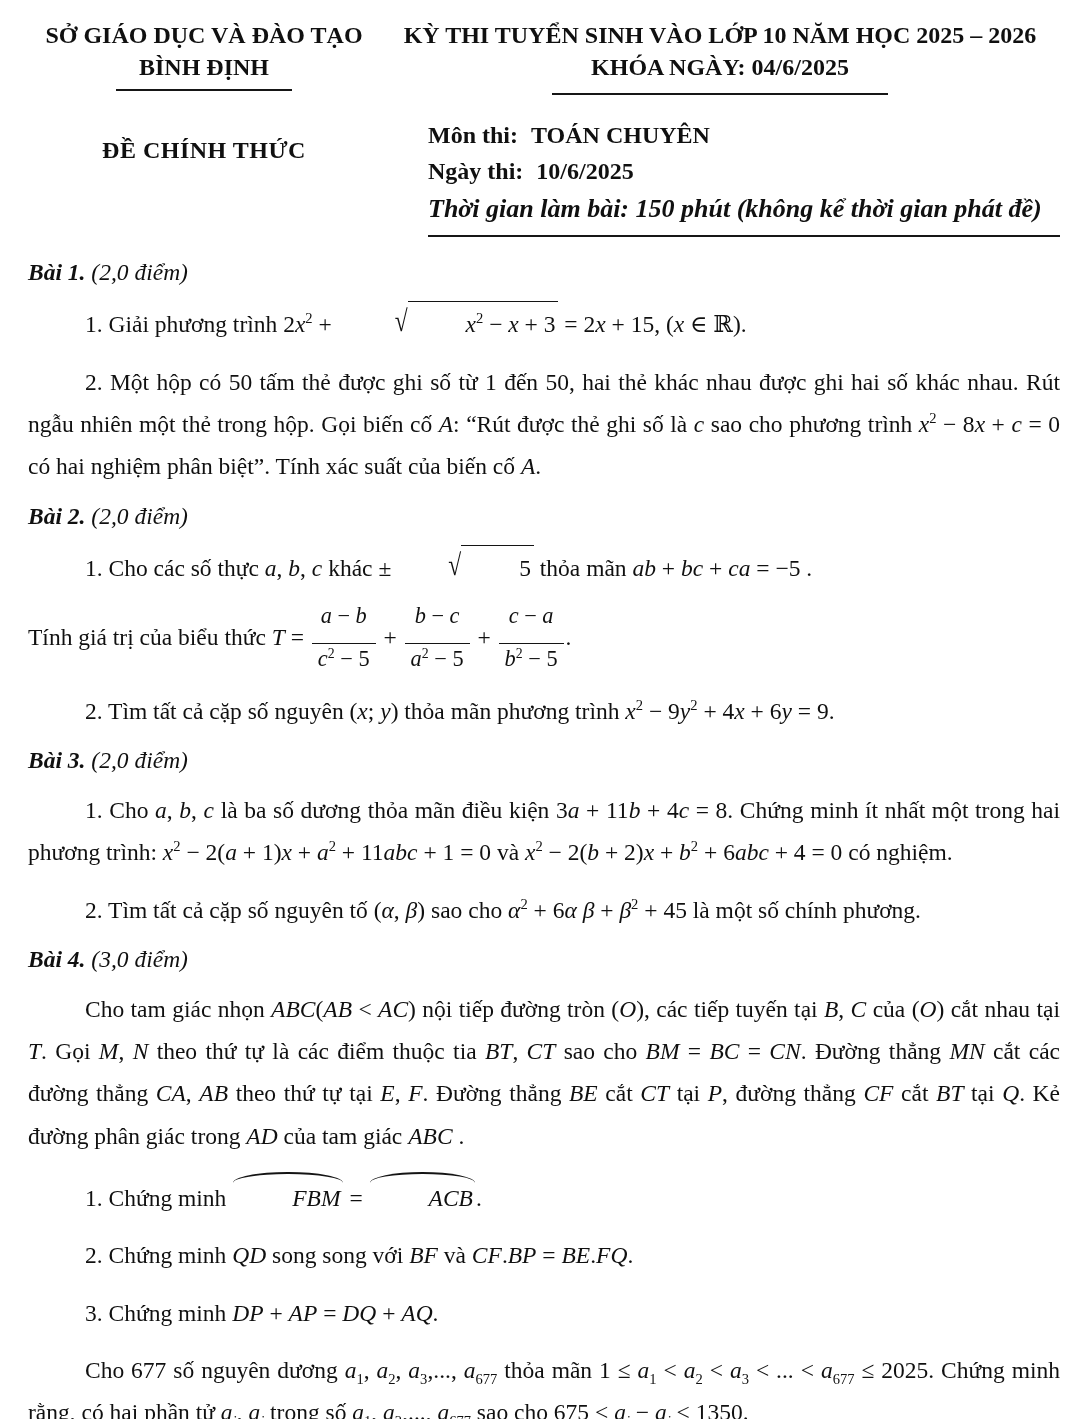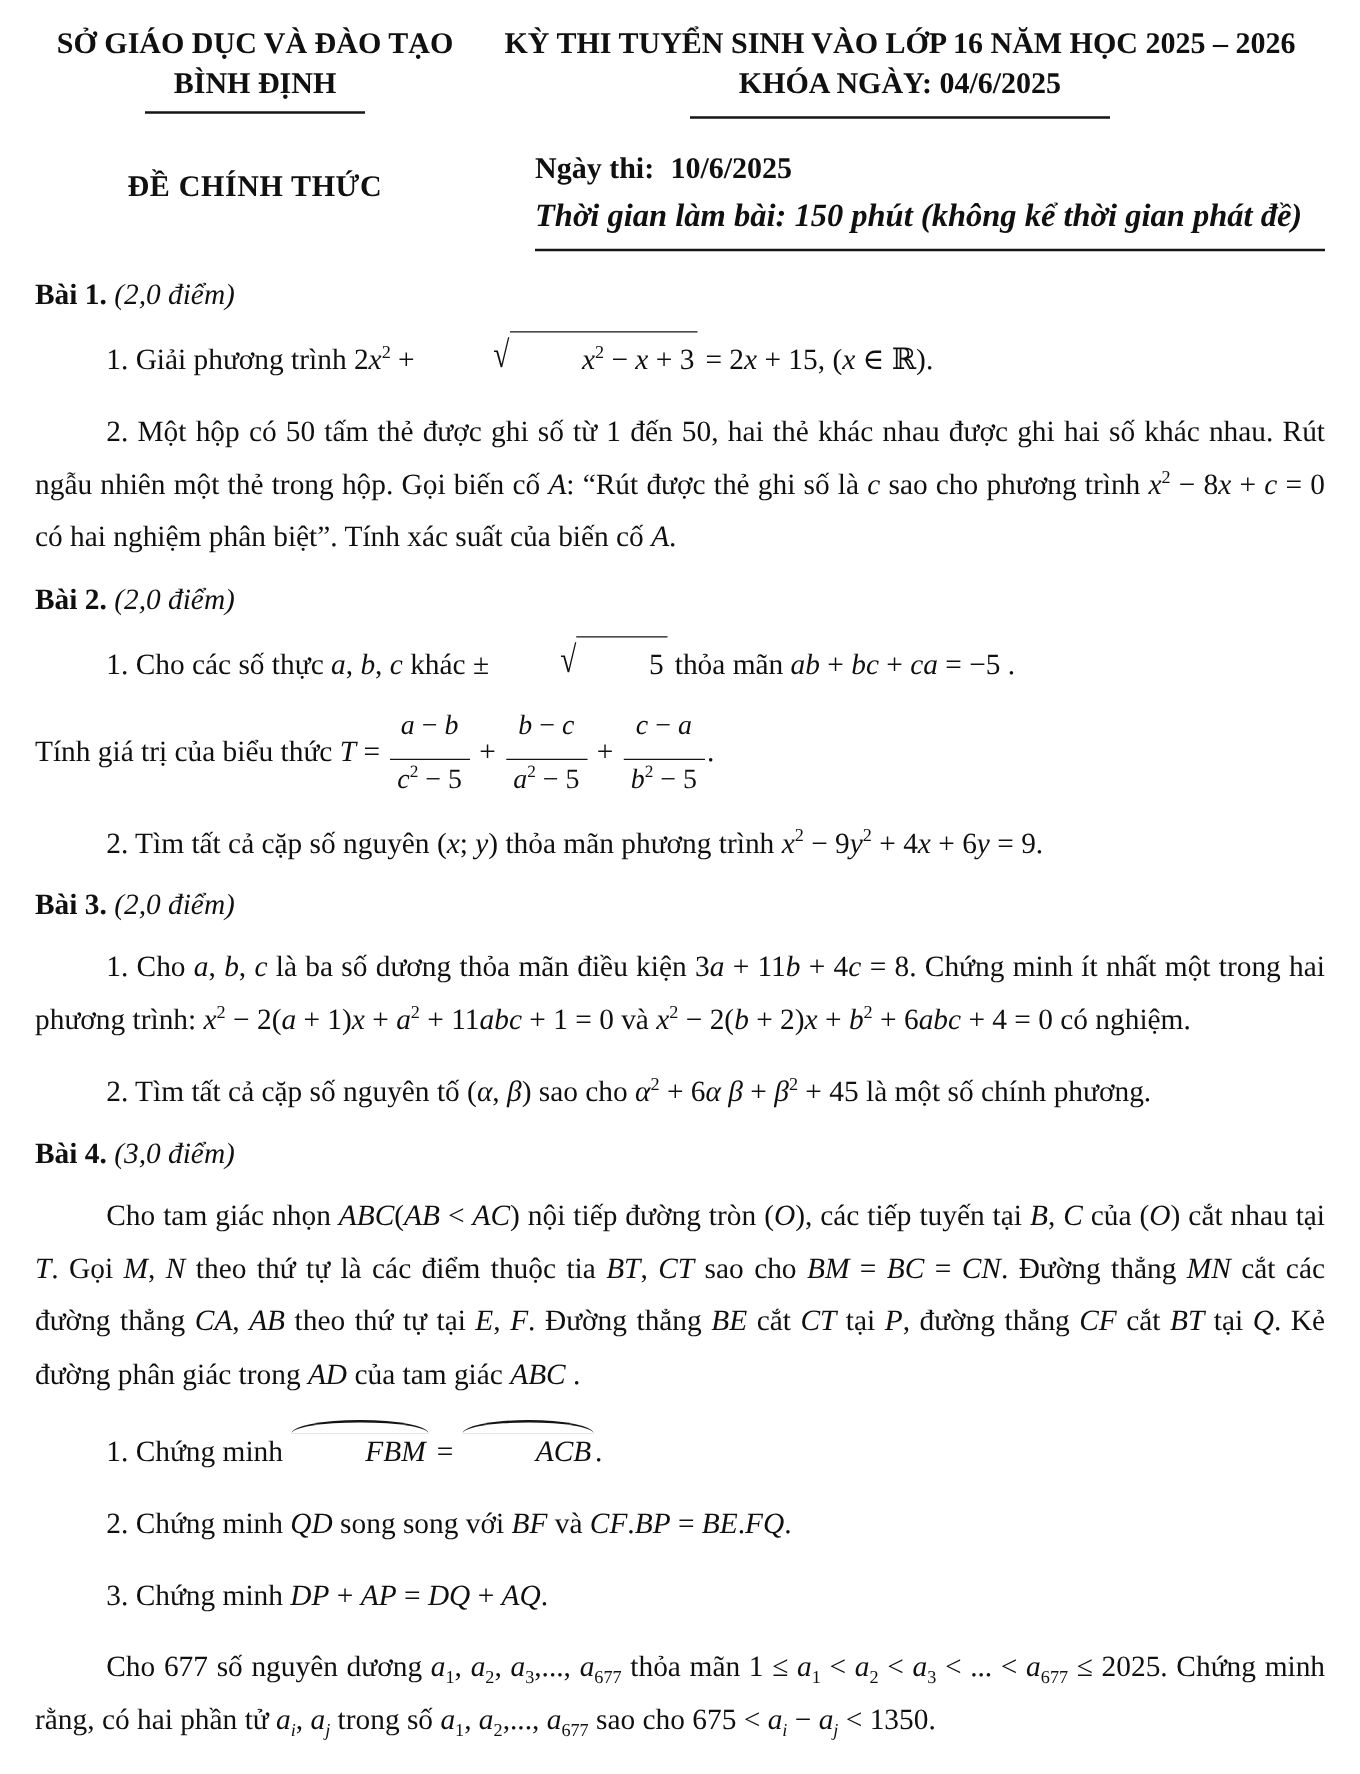--- a/index.html
+++ b/index.html
@@ -17,21 +17,21 @@
   .rule-right{width:336px;border-top:2.5px solid #161616;margin:10px auto 0;}
   .info{margin-top:22px;text-align:left;padding-left:48px;}
   .info-line{font-weight:bold;font-size:24px;line-height:1.5;}
   .info-line .val{margin-left:13px;}
   .info-duration{font-weight:bold;font-style:italic;font-size:26px;line-height:1.5;}
   .info-rule{border-top:2.5px solid #161616;margin-top:7px;}
 
   
   main{margin-top:22px;}
   .bai-head{font-size:23.5px;margin:13px 0 2px;}
-  .bh-num{font-weight:bold;}
+  .bh-num{font-weight:bold;font-style:italic;}
   .bh-pts{font-style:italic;margin-top:40px;}
   p.body-p{font-size:23.5px;line-height:1.8;margin:15px 0;}
   .p-item{text-indent:57px;text-align:justify;}
   .p-eq{margin-left:86px;text-indent:0;margin-top:10px;margin-bottom:10px;}
   .p-sub{text-indent:57px;}
 
   
   .math{white-space:normal;}
   .math i{font-style:italic;}
   .math sup,.math sub{font-size:0.62em;line-height:0;}
@@ -55,24 +55,25 @@
 <div class="page">
 
   <header class="hdr">
     <div class="hdr-left">
       <div class="hl1">SỞ GIÁO DỤC VÀ ĐÀO TẠO</div>
       <div class="hl1">BÌNH ĐỊNH</div>
       <div class="rule-left"></div>
       <div class="exam-label">ĐỀ CHÍNH THỨC</div>
     </div>
     <div class="hdr-right">
-      <div class="hr1">KỲ THI TUYỂN SINH VÀO LỚP 16 NĂM HỌC 2025 – 2026</div>
+      <div class="hr1">KỲ THI TUYỂN SINH VÀO LỚP 10 NĂM HỌC 2025 – 2026</div>
       <div class="hr1">KHÓA NGÀY: 04/6/2025</div>
       <div class="rule-right"></div>
       <div class="info">
+        <div class="info-line"><span class="lbl">Môn thi:</span><span class="val">TOÁN CHUYÊN</span></div>
         <div class="info-line"><span class="lbl">Ngày thi:</span><span class="val">10/6/2025</span></div>
         <div class="info-duration">Thời gian làm bài: 150 phút (không kể thời gian phát đề)</div>
         <div class="info-rule"></div>
       </div>
     </div>
   </header>
 
   <main>
 
     <section>

